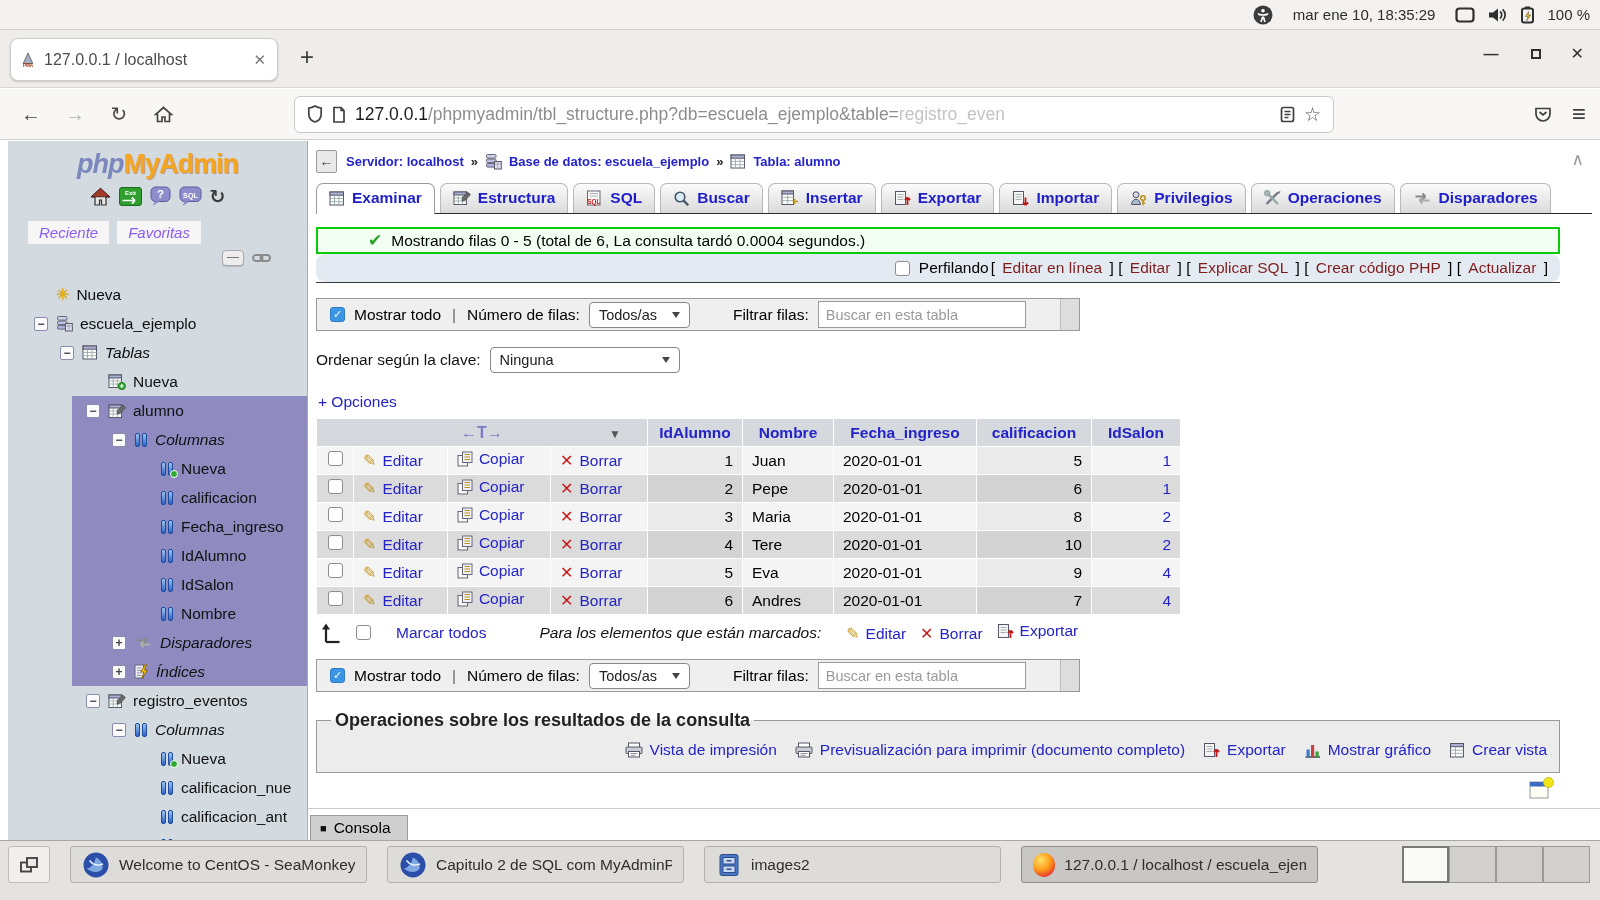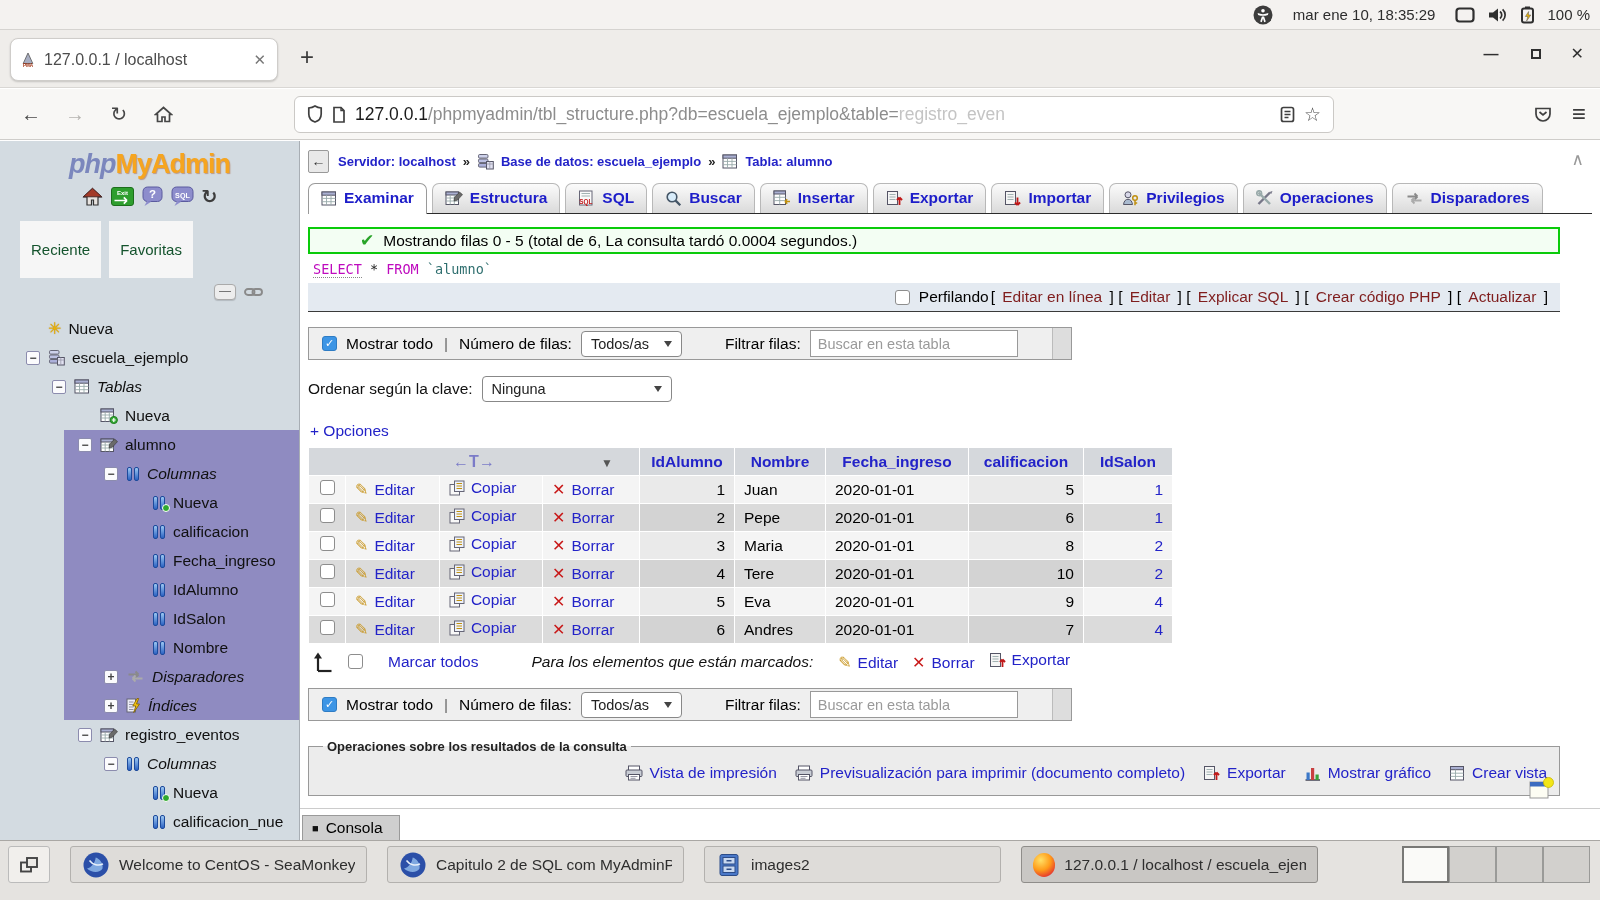--- a/index.html
+++ b/index.html
@@ -32,30 +32,30 @@
   .nav-ic.dis { color:#B5B3B0; }
   .urlbar { margin-left:104px; width:1040px; height:37px; background:#fff; border:1px solid #CBC9C6; border-radius:6px; display:flex; align-items:center; padding:0 12px; gap:9px; font-size:17.5px; }
   .url-text { flex:1; white-space:nowrap; overflow:hidden; }
   .url-host { color:#1b1b1b; }
   .url-path { color:#8d8d8d; }
   .url-fade { color:#C4C4C4; }
   .nav-right { margin-left:auto; display:flex; gap:20px; align-items:center; }
   .hamburger { font-size:24px; color:#3d3d3d; }
 
   
-  #content { position:absolute; top:141px; left:0; right:0; height:699px; display:flex; }
+  #content { position:absolute; top:141px; left:8px; right:0; height:699px; display:flex; }
 
   
   #sidebar { width:300px; flex:none; background:#D3DBE1; border-right:1px solid #A8AEB4; position:relative; overflow:hidden; }
   .logo { text-align:center; margin-top:8px; font-size:27px; font-weight:bold; letter-spacing:-1px; }
   .logo .p1 { color:#7B87BD; font-style:italic; }
   .logo .p2 { color:#F6A51F; text-shadow:1px 1px 1px #B98; }
   .sb-icons { display:flex; justify-content:center; gap:8px; margin-top:6px; align-items:center; }
   .sb-tabs { display:flex; gap:8px; margin:14px 0 0 20px; font-size:15px; }
-  .sb-tab { background:#F6F6F6; padding:20px 11px; color:#14532d; }
+  .sb-tab { background:#F6F6F6; padding:3px 11px; color:#8b5cf6;font-style:italic; }
   .sb-collapse { display:flex; justify-content:flex-end; align-items:center; gap:8px; margin:6px 36px 0 0; }
   .mini-btn { width:22px; height:16px; background:#EDEDED; border:1px solid #AAA; border-radius:4px; color:#666; font-size:12px; line-height:13px; text-align:center; box-shadow:0 1px 1px rgba(0,0,0,.15); }
   .tree { margin-top:14px; font-size:15.5px; }
   .trow { height:29px; display:flex; align-items:center; color:#101010; white-space:nowrap; }
   .trow.sel { background:linear-gradient(to right, transparent 64px, #8F8BC1 64px); }
   .exp { width:14px; height:14px; border:1px solid #8C8CAE; background:#FBFBFD; color:#444; font-size:12px; line-height:12px; text-align:center; border-radius:2px; flex:none; margin-right:8px; font-weight:bold; }
   .exp-sp { width:22px; flex:none; }
   .tlbl { margin-left:7px; }
   .tlbl.it { font-style:italic; }
 
@@ -83,21 +83,21 @@
   .tabs { display:flex; gap:5px; align-items:flex-end; margin:9px 8px 0 2px; border-bottom:1px solid #2B2B2B;text-align:right; }
   .tab { display:flex; align-items:center; gap:7px; background:linear-gradient(#FBFBFB,#DADADA); border:1px solid #B8B8B8; border-bottom:none; border-radius:7px 7px 0 0; padding:5px 12px 6px; font-size:15.5px; font-weight:bold; color:#1D1DC9; position:relative; top:0px; white-space:nowrap; }
   .tab.active { background:#fff; border-color:#9a9a9a; top:1px; padding-bottom:7px; }
 
   .msg { margin:13px 40px 0 2px; border:2px solid #0ACB0A; background:#F3FEF3; height:27px; display:flex; align-items:center; padding-left:50px; gap:9px; font-size:15.5px; color:#000; }
   .sqlbox { margin:0 40px 0 2px; border-bottom:1px solid #3a3a3a; }
   .sqlline { font-family:"DejaVu Sans Mono","Liberation Mono",monospace; font-size:13.5px; padding:7px 5px 6px; color:#222; }
   .kw { color:#BE0ABE; }
   .kw.dot { border-bottom:1px dotted #888; }
   .sql-tbl { color:#2F6F6F; }
-  .profiling { background:#E4EAF1; display:flex; justify-content:flex-end; align-items:center; font-size:15.5px; padding:5px 12px; color:#000; gap:2px; white-space:nowrap; }
+  .profiling { background:#E4EAF1; display:flex; justify-content:flex-end; align-items:center; font-size:15.5px; padding:5px 12px; color:#000; gap:2px; white-space:nowrap;border-radius:9px; }
   .plink { color:#7f1d1d; padding:0 3px; }
   .prof-cb { margin-right:7px; }
 
   .cb { width:15px; height:15px; border:1px solid #8d8d8d; background:#fff; border-radius:3px; display:inline-flex; align-items:center; justify-content:center; flex:none; }
   .cb.checked { background:#3D95E5; border-color:#2E7CC4; color:#fff; font-size:11px; font-weight:bold; }
 
   .rowbar { margin:15px 0 0 2px; width:764px; border:1px solid #999; background:#EFEFEF; height:33px; display:flex; align-items:center; padding-left:13px; font-size:15.5px; gap:9px; position:relative; }
   .rowbar .grayend { position:absolute; right:0; top:0; width:19px; height:100%; background:#DDD; border-left:1px solid #BBB; }
   .vsep { color:#666; padding:0 2px; }
   .selbox { background:#fff; border:1px solid #888; border-radius:4px; padding:4px 9px; display:inline-flex; align-items:center; gap:15px; font-size:14.5px; color:#222; }
@@ -124,21 +124,21 @@
   .rod.shade { background:#EAEAEA; }
   .rev.shade { background:#D3D3D3; }
   .idlink { color:#2323C8; }
 
   .tfoot { display:flex; align-items:center; gap:11px; margin:6px 0 0 6px; font-size:15.5px; color:#111; }
   .tfoot .wsel { font-style:italic; margin-left:42px; }
   .tfoot a { color:#2323C8; text-decoration:none; display:inline-flex; align-items:center; gap:6px; margin-left:14px; }
   .marcar { color:#2323C8; }
 
   .ops { margin:18px 40px 0 2px; border:1px solid #999; background:#ECECEC; padding:2px 12px 13px; }
-  .ops legend { font-weight:bold; font-size:13px; color:#222; padding:0 4px; margin-left:2px; }
+  .ops legend { font-weight:bold; font-size:18px; color:#222; padding:0 4px; margin-left:2px; }
   .ops-links { display:flex; gap:18px; margin-top:8px; font-size:15.5px; align-items:center;justify-content:flex-end; }
   .ops-links a { color:#2323C8; text-decoration:none; display:inline-flex; align-items:center; gap:7px; }
 
   .main-bottom-line { position:absolute; left:0; right:0; bottom:31px; border-top:1px solid #CCC; }
   .console-tab { position:absolute; left:2px; bottom:0; height:25px; background:#CFCFCF; border:1px solid #9a9a9a; border-bottom:none; display:inline-flex; align-items:center; gap:7px; padding:0 16px 0 9px; font-size:15.5px; color:#000; }
   .pagewin-btn { position:absolute; right:46px; bottom:38px; }
 
   
   #taskbar { position:absolute; left:0; right:0; top:840px; height:60px; background:#E5E3E0; border-top:1px solid #A9A7A4; display:flex; align-items:flex-start; padding:5px 10px 0 8px; gap:20px; }
   .tb-corner { width:42px; height:37px; border:1px solid #BBB; background:#F1EFEC; border-radius:3px; display:flex; align-items:center; justify-content:center; flex:none; }
@@ -614,26 +614,20 @@
           <span>Disparadores</span>
         </div>
       </div>
 
     <div class="msg">
       <span class="icon i-check">✔</span>
       <span>Mostrando filas 0 - 5 (total de 6, La consulta tardó 0.0004 segundos.)</span>
     </div>
 
     <div class="sqlbox">
-      <div class="sqlline">
-        <span class="kw dot">SELECT</span>
-        <span> </span><span>*</span><span> </span>
-        <span class="kw">FROM</span>
-        <span> </span><span class="sql-tbl">`alumno`</span>
-      </div>
       <div class="profiling" id="prof-row">
         <span class="cb prof-cb"></span>
         <span>Perfilando</span>
         <span id="prof-links"> [ <span class="plink">Editar en línea</span> ] [ <span class="plink">Editar</span> ] [ <span class="plink">Explicar SQL</span> ] [ <span class="plink">Crear código PHP</span> ] [ <span class="plink">Actualizar</span> ]</span>
       </div>
     </div>
 
     <div class="rowbar">
       <span class="cb checked">✓</span>
       <span>Mostrar todo</span>

